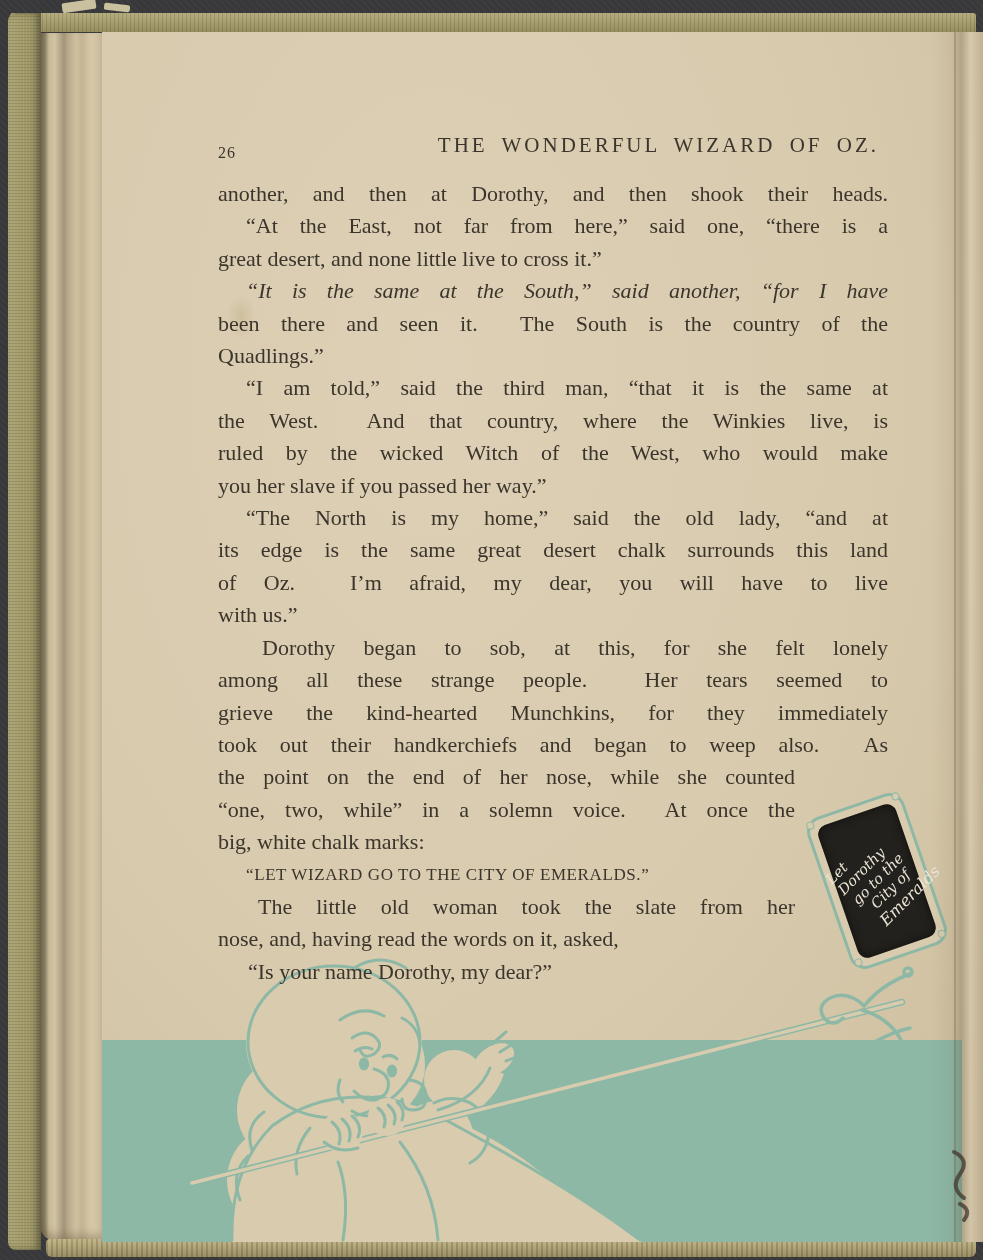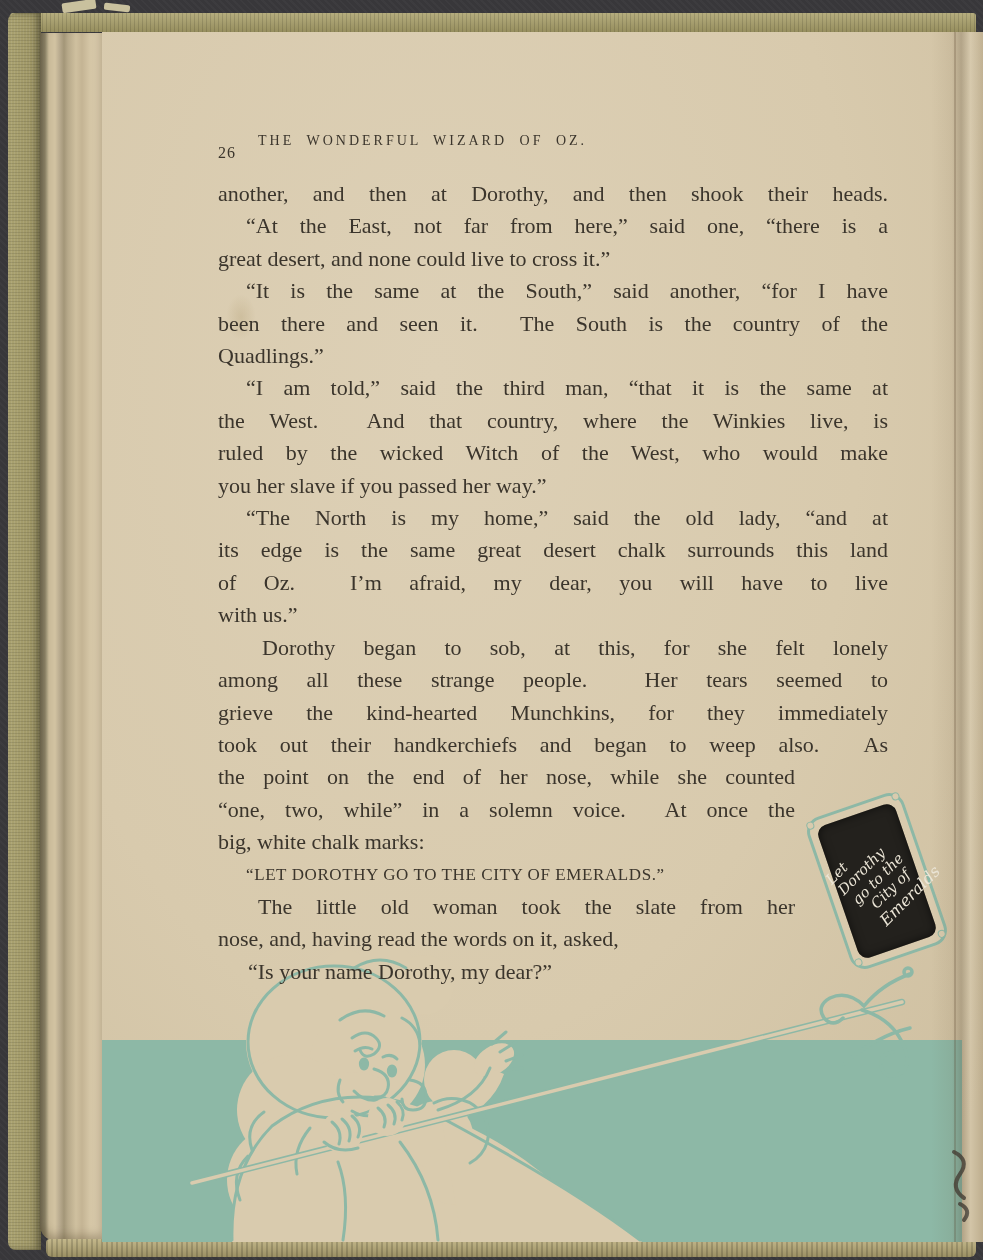--- a/index.html
+++ b/index.html
@@ -38,21 +38,21 @@
     background:radial-gradient(ellipse at 38% 28%,#ddd0b6 0%,#d8caad 55%,#cfc0a1 92%);}
   .stain{position:absolute;left:124px;top:262px;width:30px;height:46px;border-radius:50%;
     background:radial-gradient(rgba(160,138,88,.22),rgba(160,138,88,0) 70%);z-index:2;}
   .gutter{position:absolute;right:0;top:0;bottom:0;width:52px;z-index:6;pointer-events:none;
     background:linear-gradient(90deg,rgba(0,0,0,0) 0,rgba(90,70,40,.08) 40%,rgba(60,45,25,.22) 58%,rgba(40,30,15,.10) 66%,rgba(255,255,250,.07) 76%,rgba(110,90,55,.18) 100%);}
   .gutter-line{position:absolute;right:27px;top:0;bottom:0;width:2px;background:rgba(80,60,35,.22);z-index:6;}
 
   
   .page-header{position:absolute;left:116px;top:101px;width:670px;height:26px;color:var(--ink);z-index:5;}
   .page-number{position:absolute;left:0;top:11px;font-size:16px;letter-spacing:1px;}
-  .running-title{position:absolute;left:40px;right:15px;text-align:left;font-size:14px;
+  .running-title{position:absolute;left:40px;right:9px;text-align:right;font-size:21px;
     letter-spacing:3px;word-spacing:6px;white-space:nowrap;}
 
   
   .text-block{position:absolute;left:116px;top:146px;width:670px;font-size:22px;
     line-height:32.4px;color:var(--ink);z-index:5;}
   .line{white-space:pre-wrap;}
   .line.just{text-align:justify;text-align-last:justify;}
   .line.narrow{margin-right:93px;}
   .line.sc{font-size:17px;letter-spacing:.6px;line-height:32.4px;}
 
@@ -95,40 +95,40 @@
     <div class="gutter"></div>
 
     <div class="page-header">
       <span class="page-number">26</span>
       <span class="running-title">THE WONDERFUL WIZARD OF OZ.</span>
     </div>
 
     <div class="text-block">
         <div class="line just">another, and then at Dorothy, and then shook their heads.</div>
         <div class="line just" style="text-indent: 28px;">“At the East, not far from here,” said one, “there is a</div>
-        <div class="line">great desert, and none could live to cross it.”</div>
-        <div class="line just" style="text-indent: 28px;">“It is the same at the South,” said another, “for I have</div>
+        <div class="line">great desert, and none little live to cross it.”</div>
+        <div class="line just" style="text-indent: 28px; font-style: italic;">“It is the same at the South,” said another, “for I have</div>
         <div class="line just">been there and seen it.  The South is the country of the</div>
         <div class="line">Quadlings.”</div>
         <div class="line just" style="text-indent: 28px;">“I am told,” said the third man, “that it is the same at</div>
         <div class="line just">the West.  And that country, where the Winkies live, is</div>
         <div class="line just">ruled by the wicked Witch of the West, who would make</div>
         <div class="line">you her slave if you passed her way.”</div>
         <div class="line just" style="text-indent: 28px;">“The North is my home,” said the old lady, “and at</div>
         <div class="line just">its edge is the same great desert chalk surrounds this land</div>
         <div class="line just">of Oz.  I’m afraid, my dear, you will have to live</div>
         <div class="line">with us.”</div>
         <div class="line just" style="text-indent: 44px;">Dorothy began to sob, at this, for she felt lonely</div>
         <div class="line just">among all these strange people.  Her tears seemed to</div>
         <div class="line just">grieve the kind-hearted Munchkins, for they immediately</div>
         <div class="line just">took out their handkerchiefs and began to weep also.  As</div>
         <div class="line just narrow">the point on the end of her nose, while she counted</div>
         <div class="line just narrow">“one, two, while” in a solemn voice.  At once the</div>
         <div class="line narrow">big, white chalk marks:</div>
-        <div class="line narrow sc" style="text-indent: 28px;">“LET DOROTHY GO TO THE CITY OF EMERALDS.”</div>
+        <div class="line narrow sc" style="text-indent: 28px;">“LET WIZARD GO TO THE CITY OF EMERALDS.”</div>
         <div class="line just narrow" style="text-indent: 40px;">The little old woman took the slate from her</div>
         <div class="line narrow">nose, and, having read the words on it, asked,</div>
         <div class="line narrow" style="text-indent: 30px;">“Is your name Dorothy, my dear?”</div>
       </div>
   </div>
 
   <svg class="illus" viewBox="0 0 881 462">
 
     <rect x="0" y="260" width="860" height="202" fill="#8db8a6"></rect>
 

